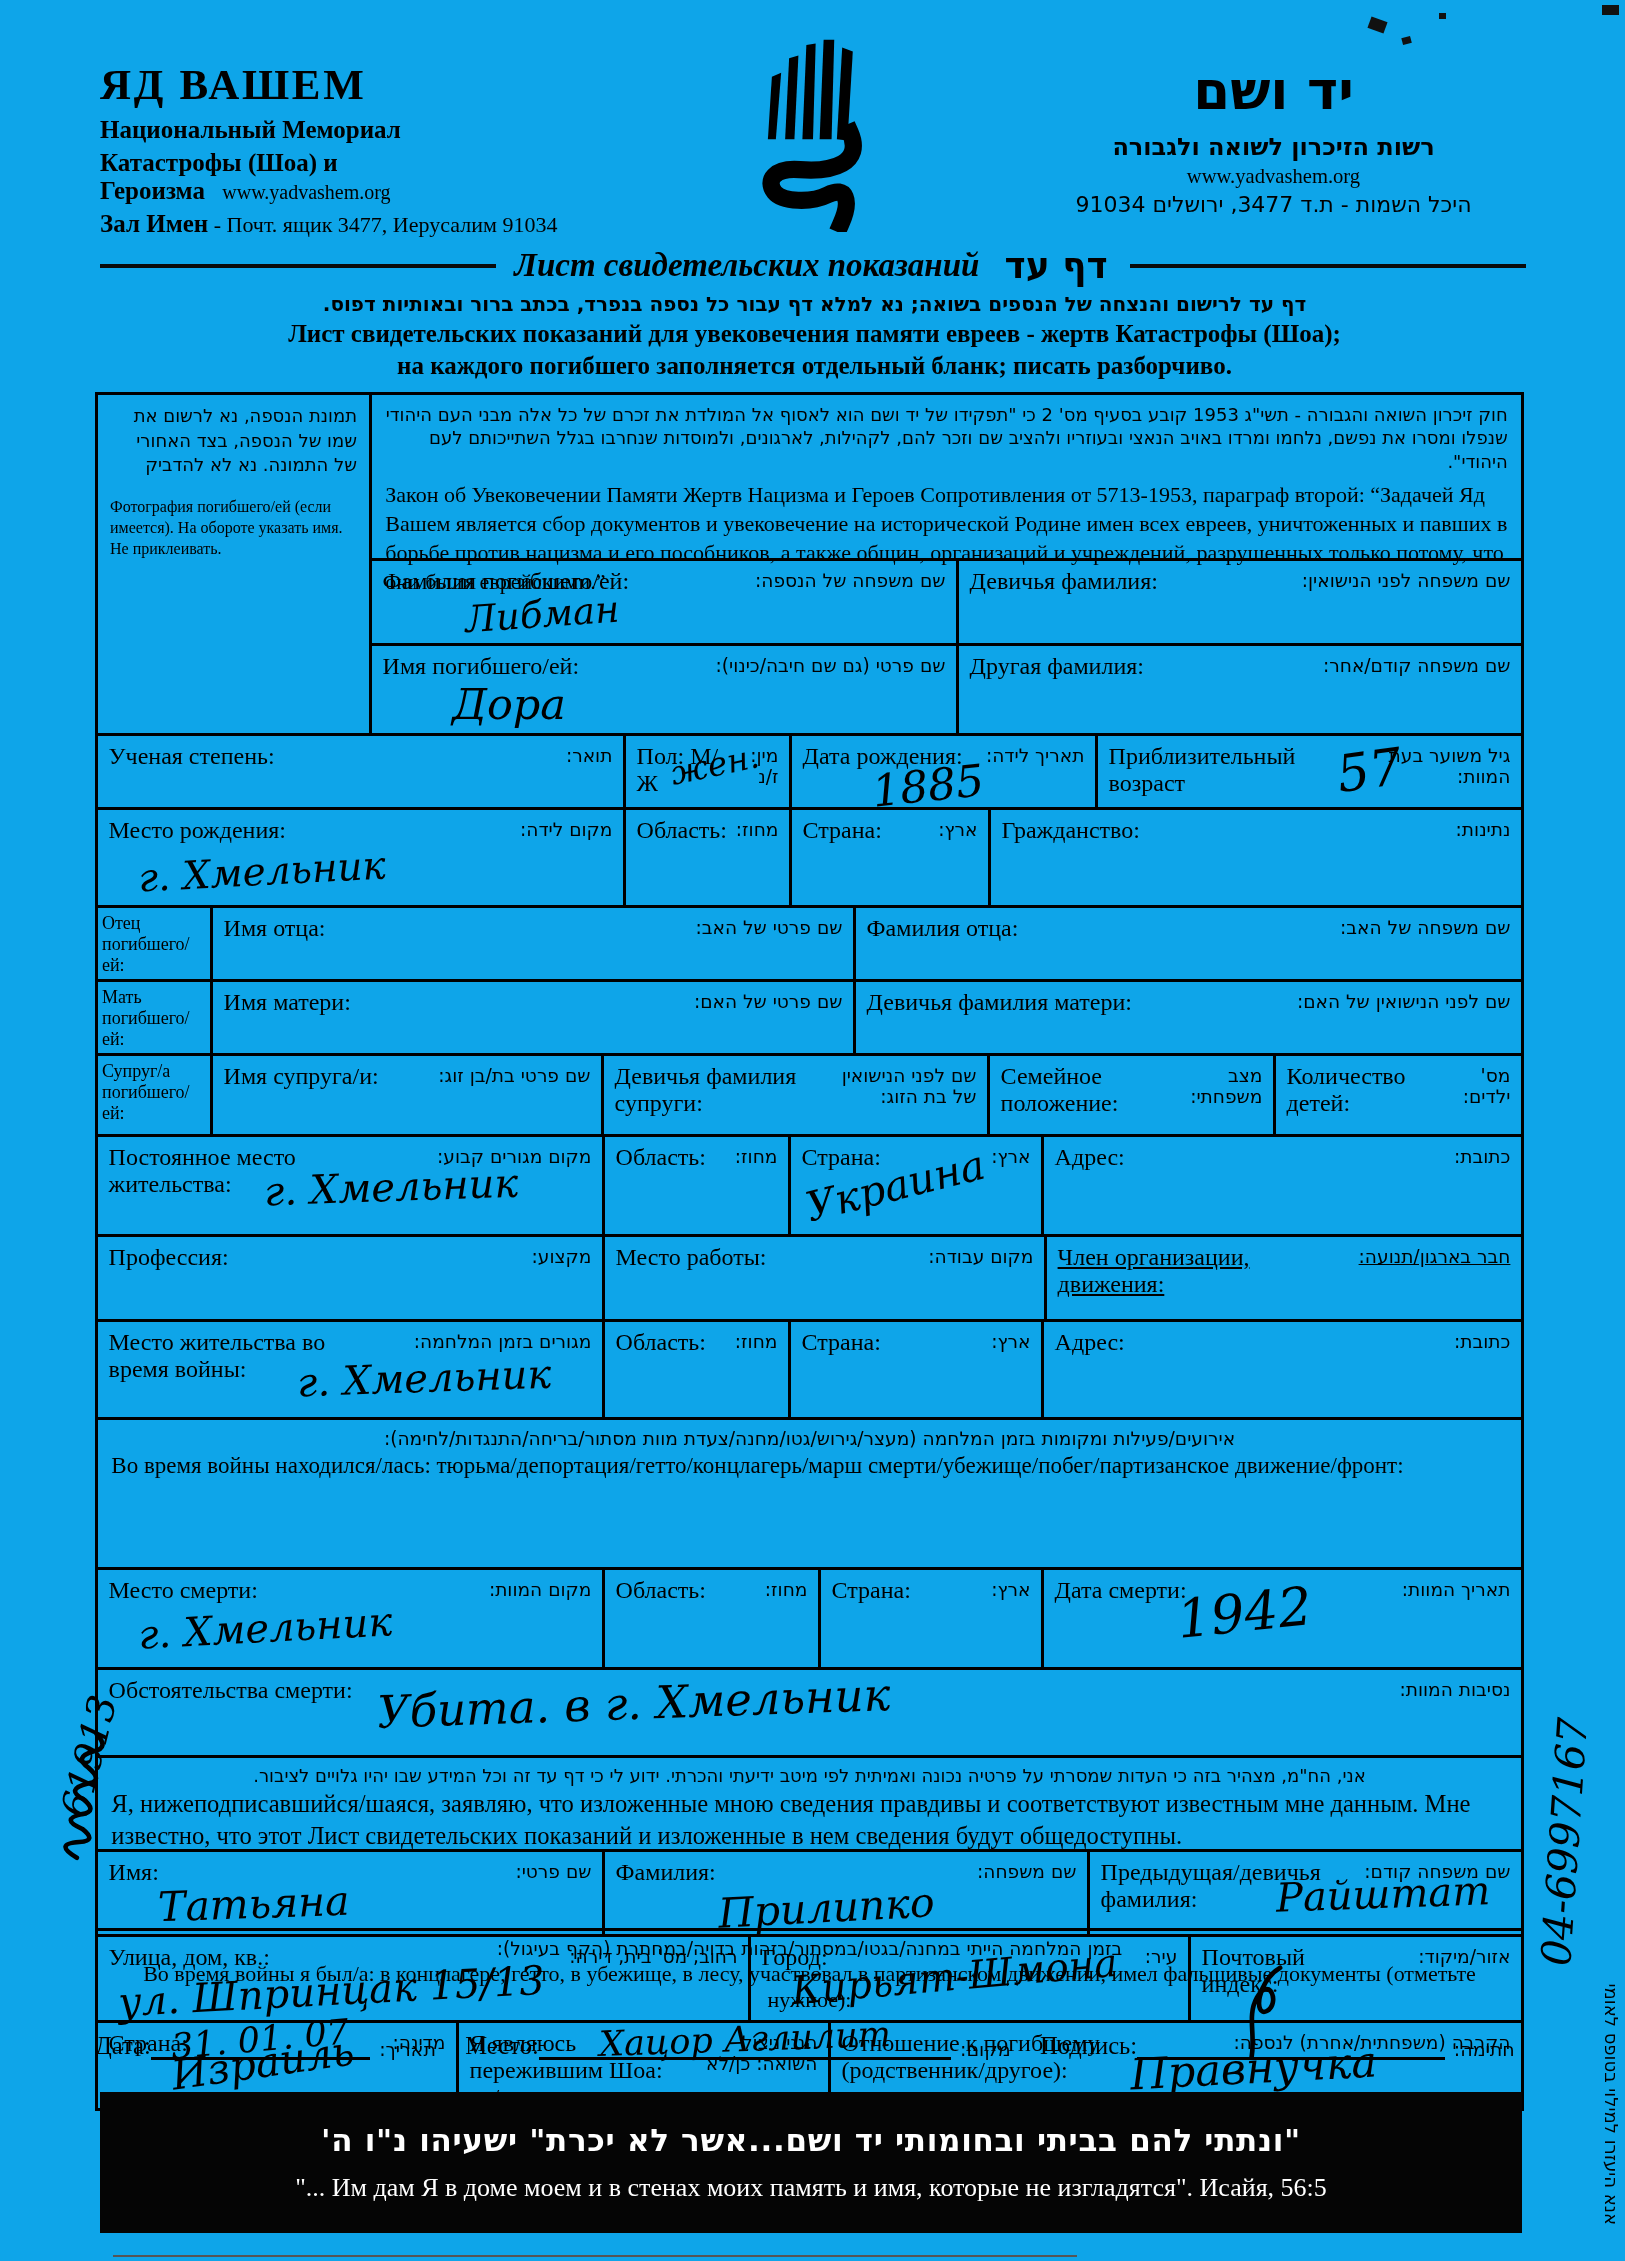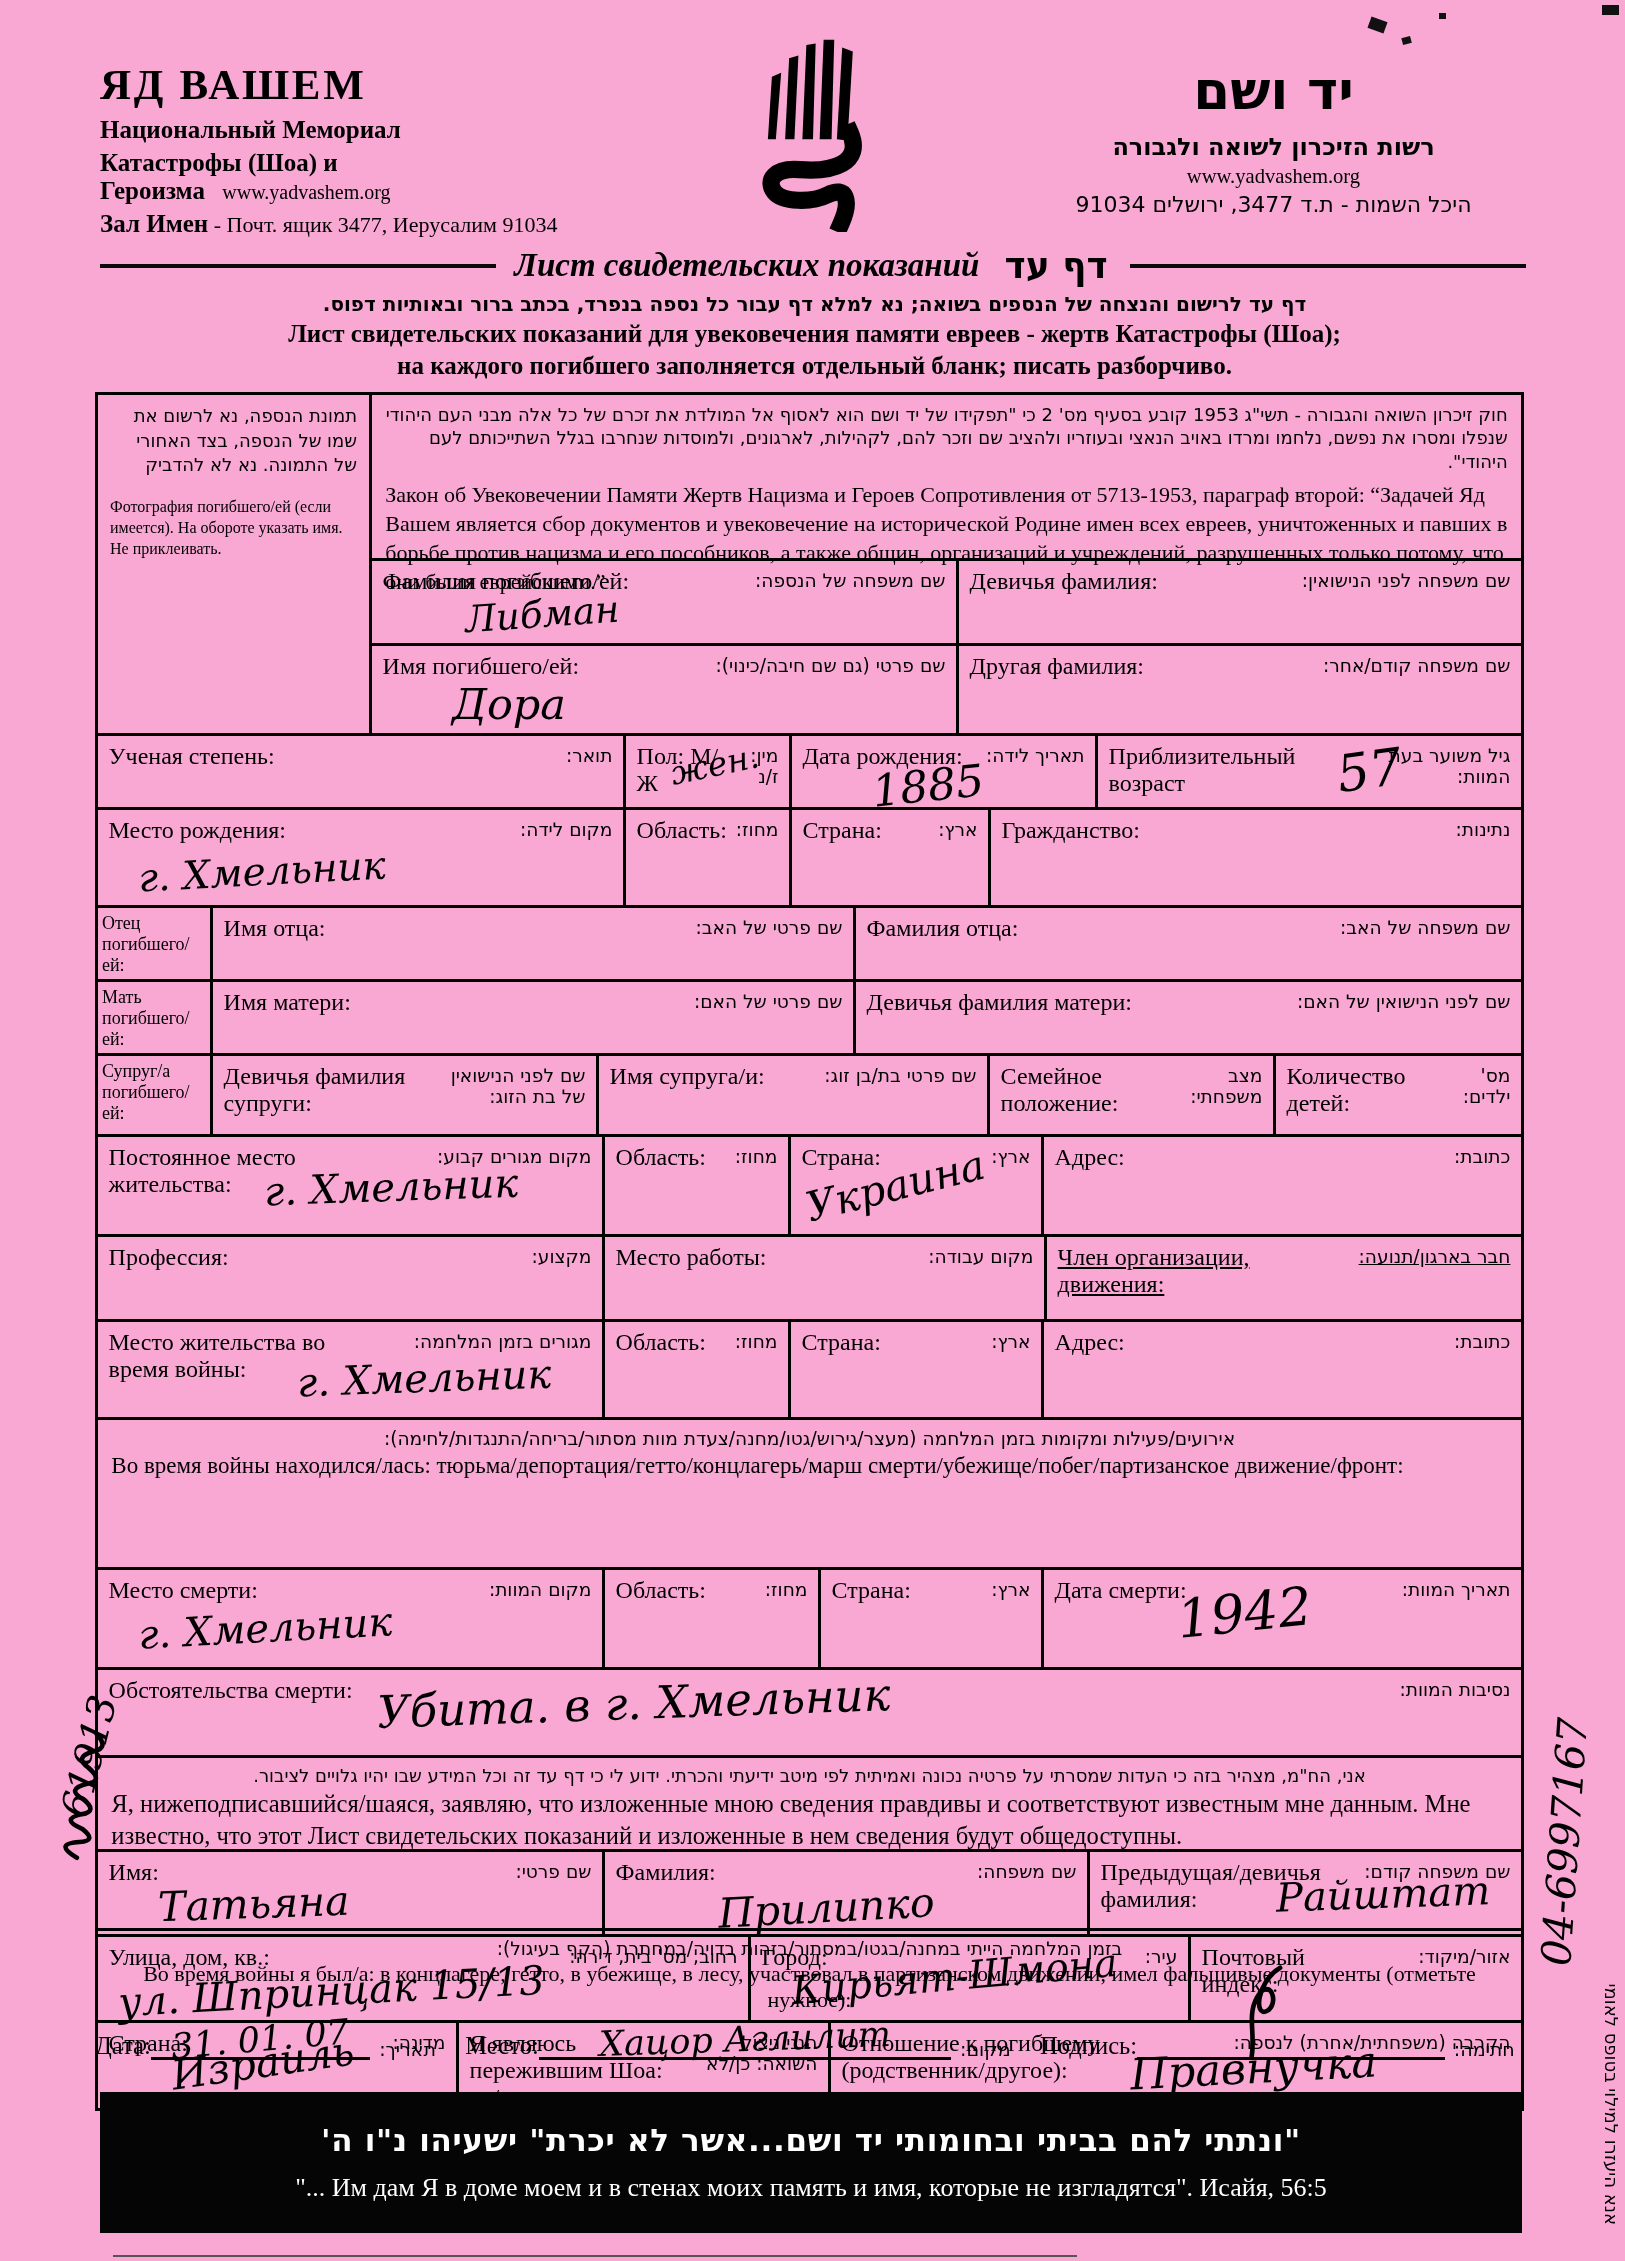--- a/index.html
+++ b/index.html
@@ -1,16 +1,16 @@
 <!DOCTYPE html>
 <html style="font-size:10.6px"><head>
 <meta charset="utf-8">
 <style>
   html,body{margin:0;padding:0;background:#e8e8e8;}
-  .page{position:relative;width:1626px;height:2261px;background:#f9a8d4;color:#000;
+  .page{position:relative;width:1626px;height:2261px;background:#0ea5e9;color:#000;
         font-family:"Liberation Serif","DejaVu Serif",serif;overflow:hidden;}
   .ru{font-family:"Liberation Serif","DejaVu Serif",serif;}
   .he{font-family:"DejaVu Sans","Liberation Sans",sans-serif;direction:rtl;unicode-bidi:isolate;}
   .hand{font-family:"DejaVu Serif","Liberation Serif",serif;font-style:italic;white-space:nowrap;}
 
   
   .hdr{position:absolute;top:60px;left:100px;width:1426px;display:flex;justify-content:space-between;}
   .org-ru{width:505px;}
   .org-ru .name{font-size:43px;font-weight:bold;letter-spacing:2.7px;}
   .org-ru .l1{font-size:25px;font-weight:bold;margin-top:6.6px;}
@@ -272,30 +272,30 @@
       <div class="cell" style="flex:1;">
         <div class="lbl">
             <span class="ru">Девичья фамилия матери:</span>
             <span class="he">שם לפני הנישואין של האם:</span>
           </div>
       </div>
     </div>
 
     <div class="row" style="height:81px;">
       <div class="cell fc rowlabel" style="width:112px;">Супруг/а погибшего/ей:</div>
+      <div class="cell" style="width:391px;">
+        <div class="lbl">
+            <span class="ru">Имя супруга/и:</span>
+            <span class="he">שם פרטי בת/בן זוג:</span>
+          </div>
+      </div>
       <div class="cell" style="width:386px;">
         <div class="lbl">
             <span class="ru" style="width:199px;">Девичья фамилия супруги:</span>
             <span class="he" style="width:140px;">שם לפני הנישואין של בת הזוג:</span>
-          </div>
-      </div>
-      <div class="cell" style="width:391px;">
-        <div class="lbl">
-            <span class="ru">Имя супруга/и:</span>
-            <span class="he">שם פרטי בת/בן זוג:</span>
           </div>
       </div>
       <div class="cell" style="width:286px;">
         <div class="lbl">
             <span class="ru" style="width:153px;">Семейное положение:</span>
             <span class="he">מצב משפחתי:</span>
           </div>
       </div>
       <div class="cell" style="flex:1;">
         <div class="lbl">

